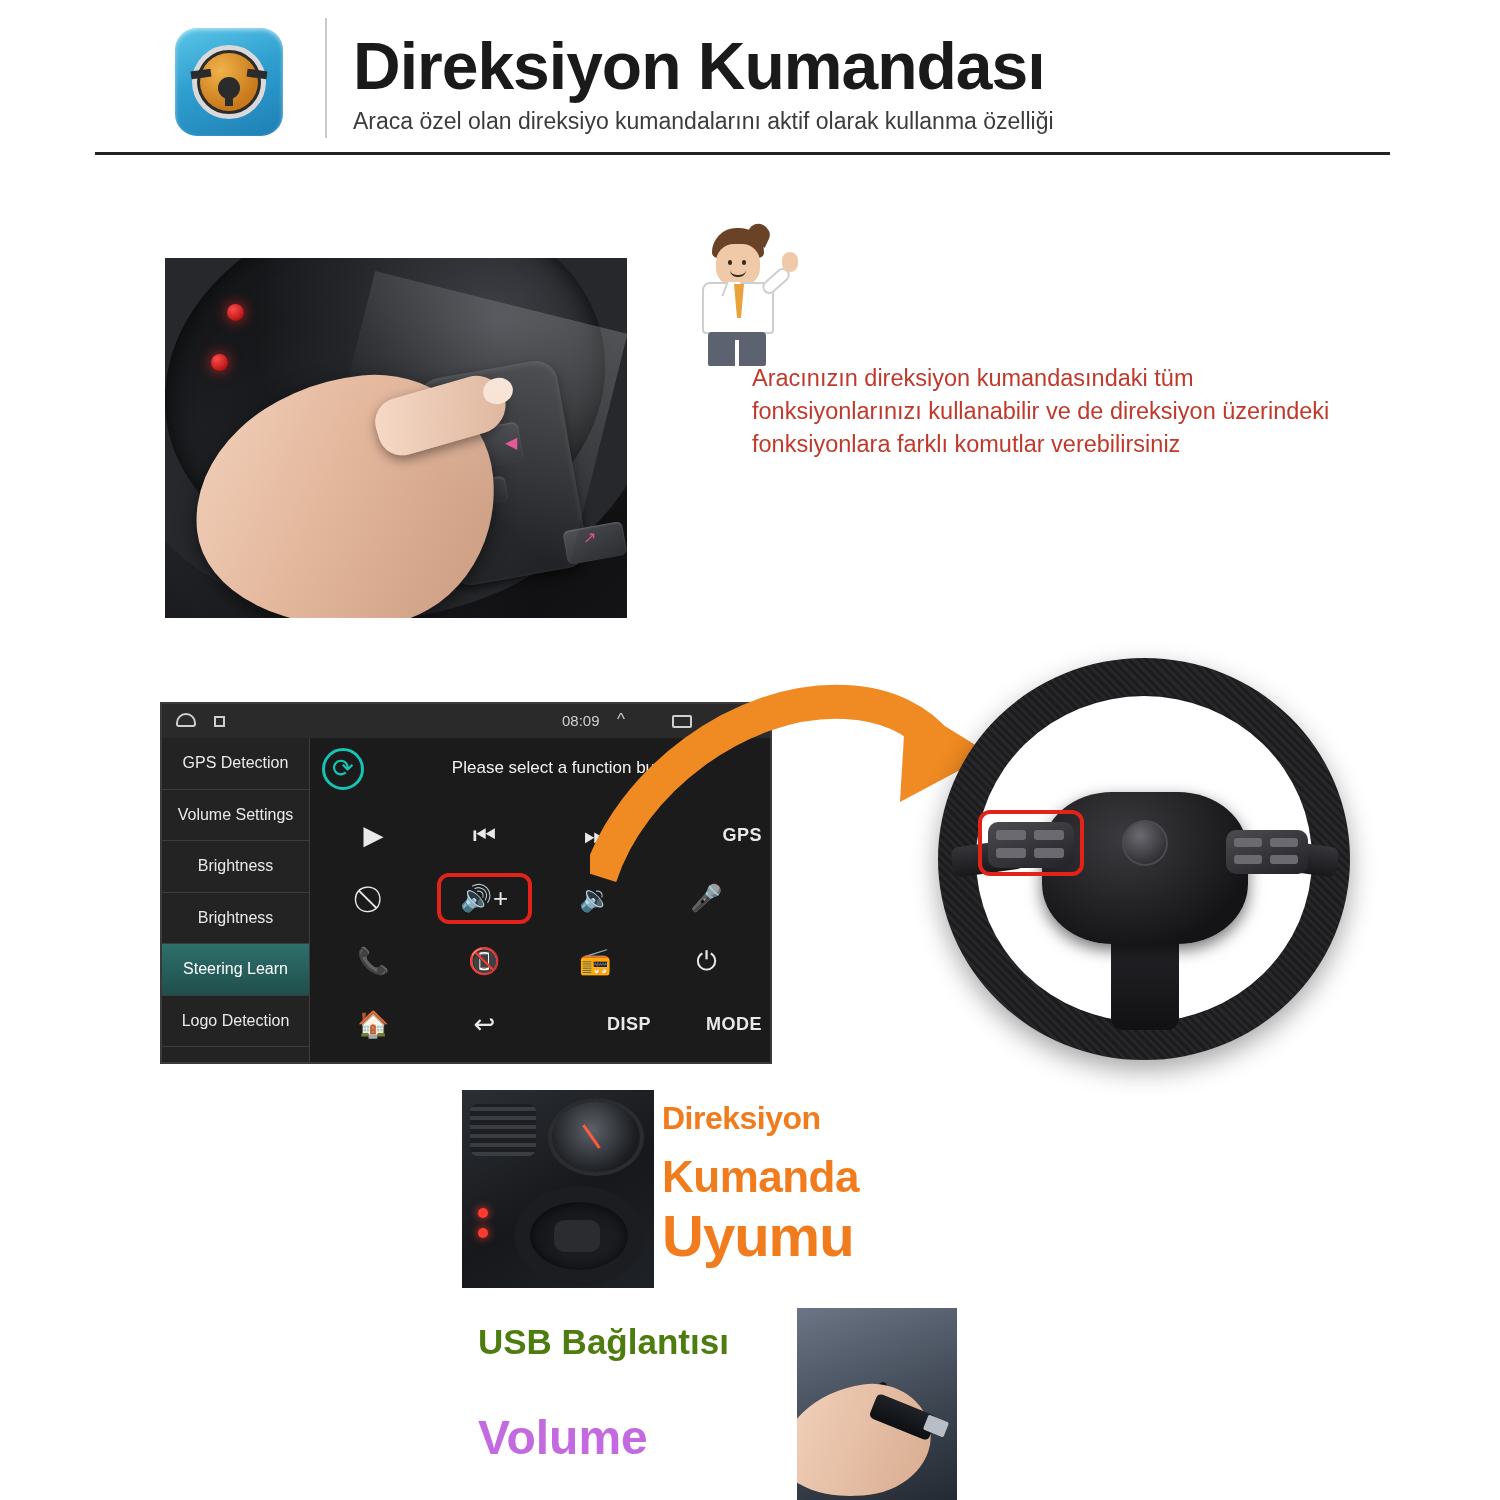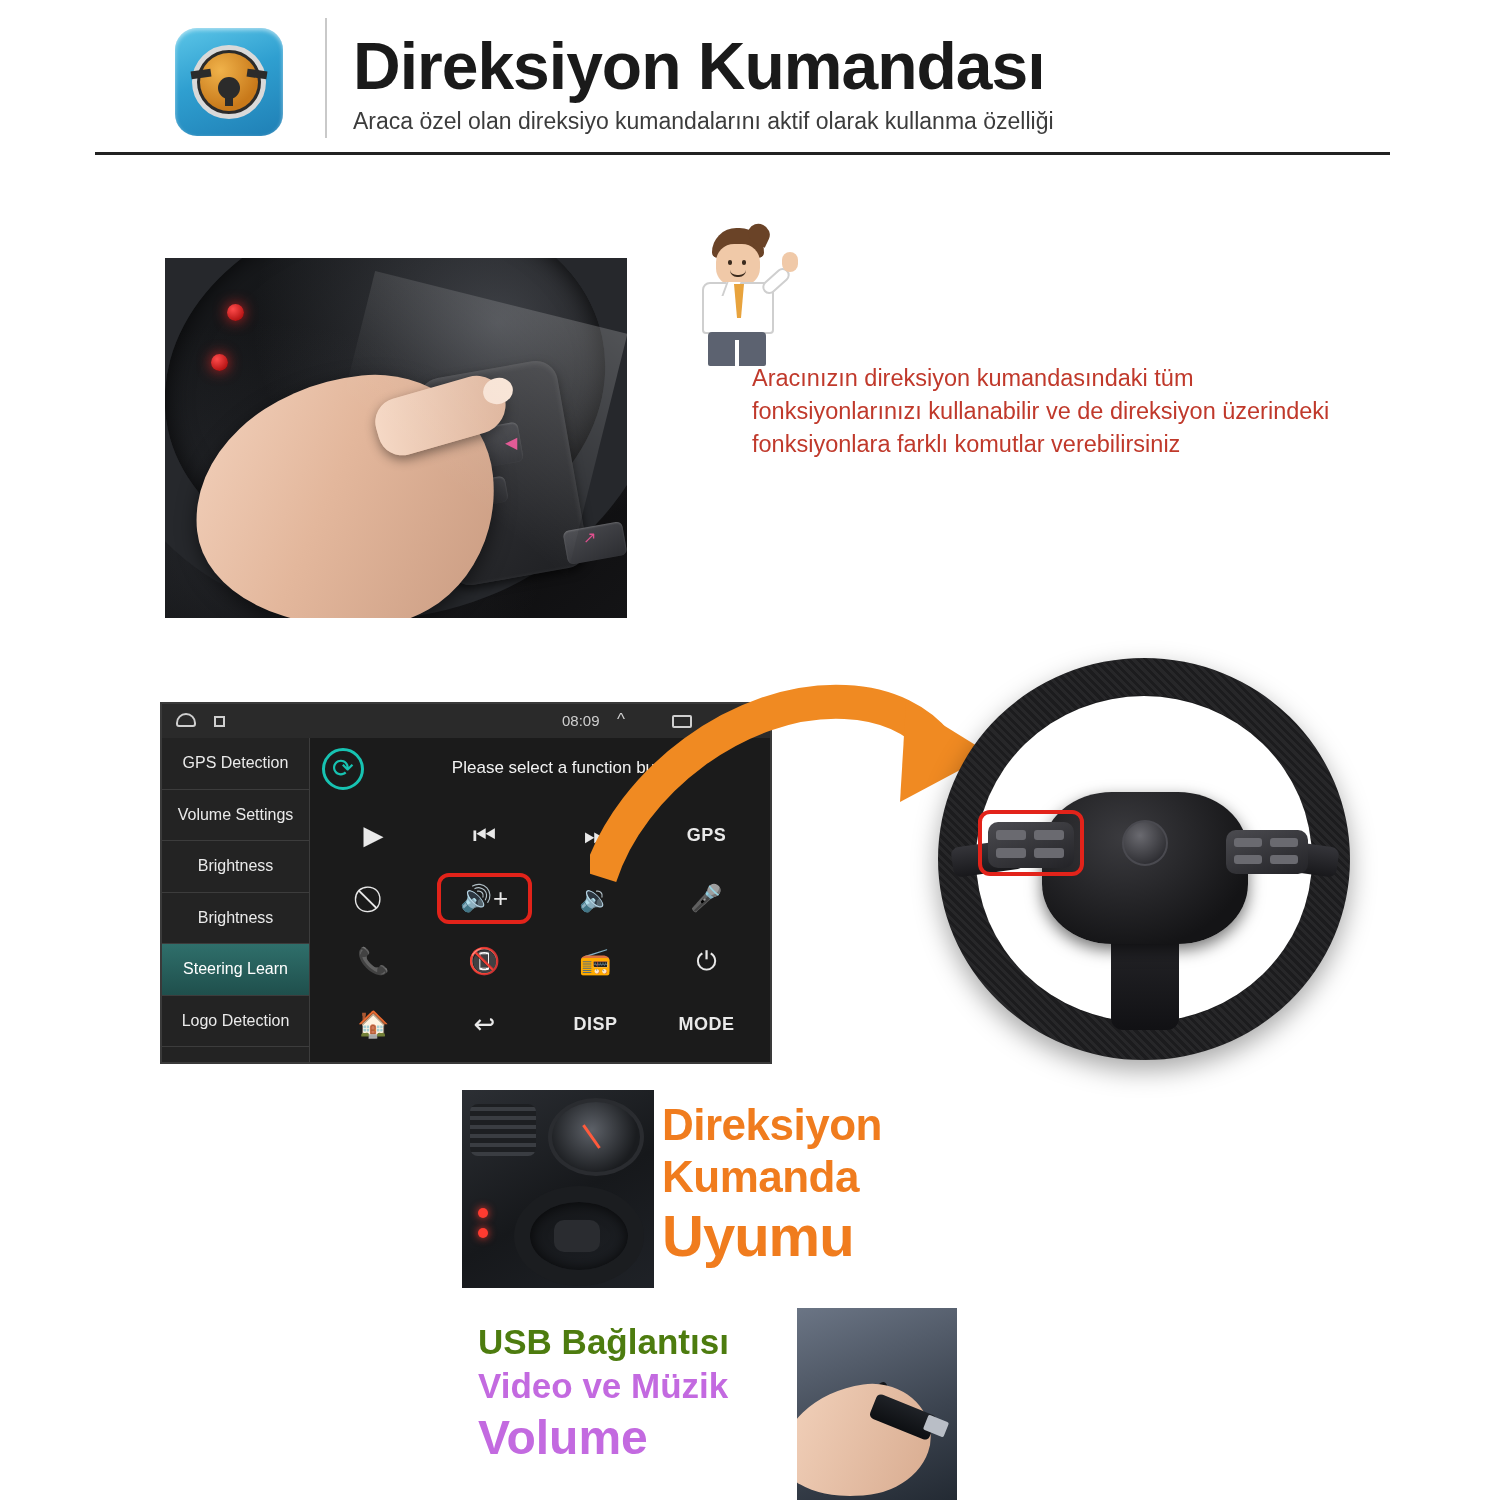--- a/index.html
+++ b/index.html
@@ -210,21 +210,21 @@
     color: #f2f2f2; font-size: 17px; text-align: center;
   }
   .hu-grid {
     position: absolute; left: 8px; right: 8px; top: 66px; bottom: 6px;
     display: grid; grid-template-columns: repeat(4, 1fr); grid-template-rows: repeat(4, 1fr);
   }
   .hu-cell {
     display: flex; align-items: center; justify-content: center;
     color: #e9e9e9; font-size: 26px; position: relative;
   }
-  .hu-cell.text { font-size: 18px; font-weight: bold; letter-spacing: .5px; }
+  .hu-cell.text { font-size: 18px; font-weight: bold; letter-spacing: .5px; justify-content: flex-end; }
   .hu-highlight {
     position: absolute; left: 8px; right: 8px; top: 6px; bottom: 6px;
     border: 4px solid #e2231a; border-radius: 12px;
   }
 
   
   .arrow-svg { position: absolute; left: 590px; top: 662px; width: 410px; height: 270px; }
 
   
   .wheel-photo { position: absolute; left: 930px; top: 650px; width: 430px; height: 420px; }
@@ -321,21 +321,21 @@
     border-radius: 10px; background: #2a2c30;
   }
   .bp-red-dot {
     position: absolute; left: 16px; top: 118px; width: 10px; height: 10px;
     border-radius: 50%; background: #ff3b30; box-shadow: 0 0 8px #ff3b30;
   }
   .bp-red-dot2 { top: 138px; }
 
   .bp-t1 {
     position: absolute; left: 200px; top: 10px;
-    font-size: 44px; font-weight: bold; color: #f07c1e; letter-spacing: -.5px;
+    font-size: 32px; font-weight: bold; color: #f07c1e; letter-spacing: -.5px;
   }
   .bp-t2 {
     position: absolute; left: 200px; top: 62px;
     font-size: 44px; font-weight: bold; color: #f07c1e; letter-spacing: -.5px;
   }
   .bp-t3 {
     position: absolute; left: 200px; top: 112px;
     font-size: 58px; font-weight: bold; color: #f07c1e; letter-spacing: -1px;
   }
 
@@ -566,21 +566,20 @@
       <div class="bp-wheel"></div>
       <div class="bp-wheel-hub"></div>
       <div class="bp-red-dot"></div>
       <div class="bp-red-dot bp-red-dot2"></div>
     </div>
     <div class="bp-t1">Direksiyon</div>
     <div class="bp-t2">Kumanda</div>
     <div class="bp-t3">Uyumu</div>
 
     <div class="bp-u1">USB Bağlantısı</div>
-    <div class="bp-u2">Video ve Müzik</div>
     <div class="bp-u3">Volume</div>
 
     <div class="bp-usb-photo">
       <div class="bp-usb-cable"></div>
       <div class="bp-usb-hand"></div>
       <div class="bp-usb-plug"></div>
       <div class="bp-usb-tip"></div>
     </div>
   </div>
 

